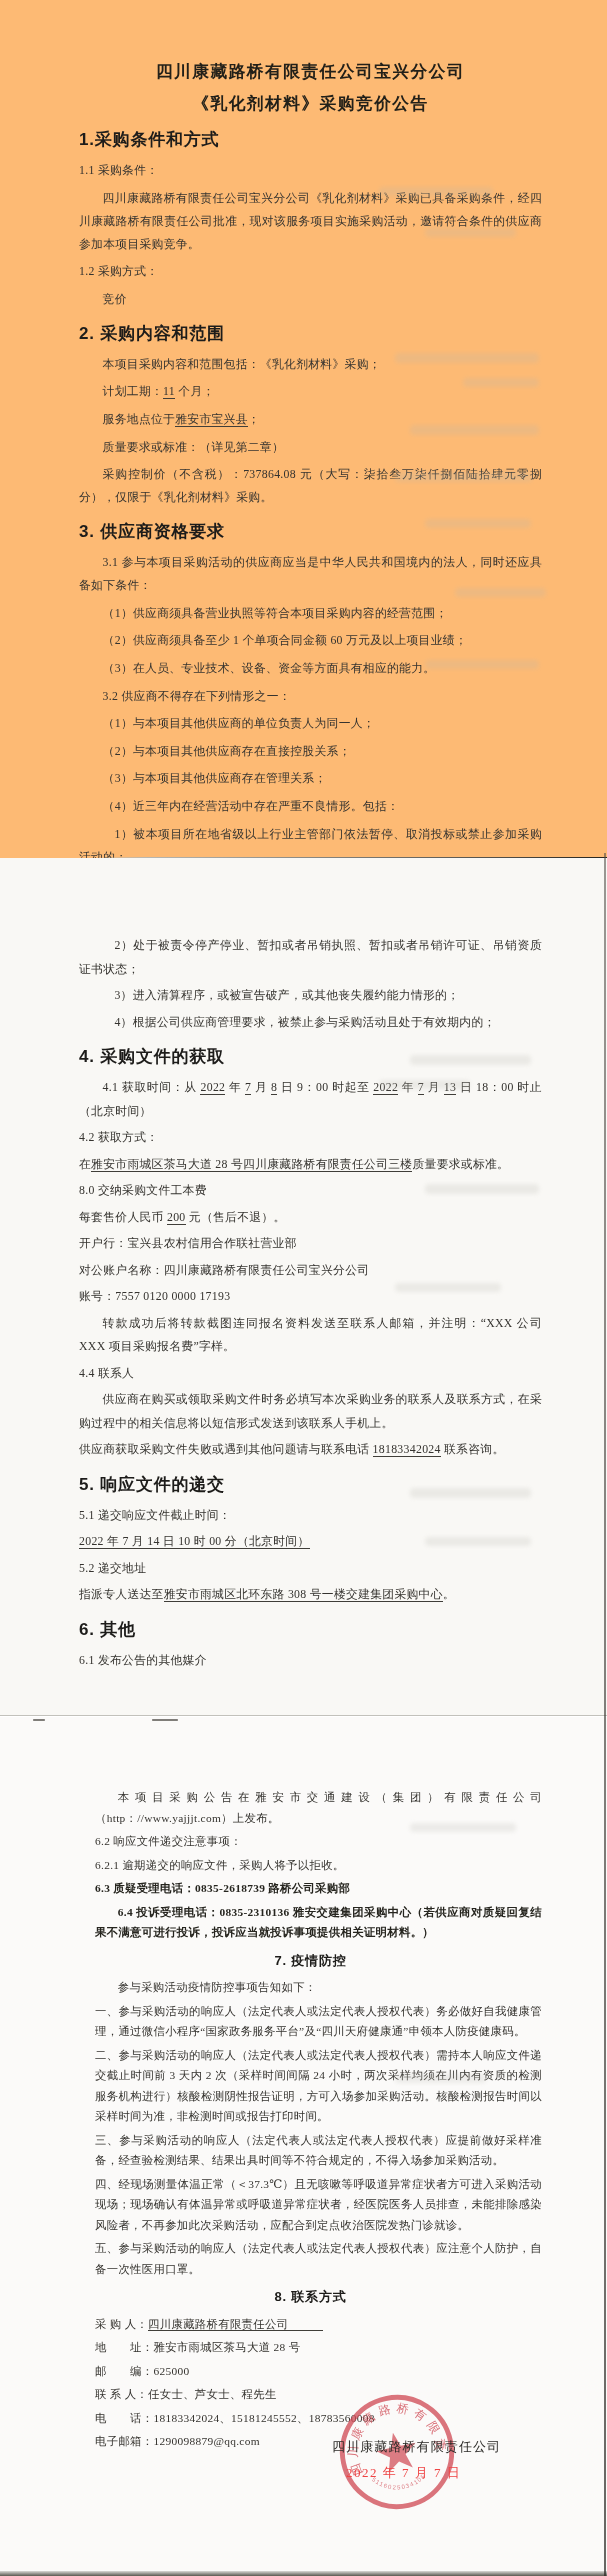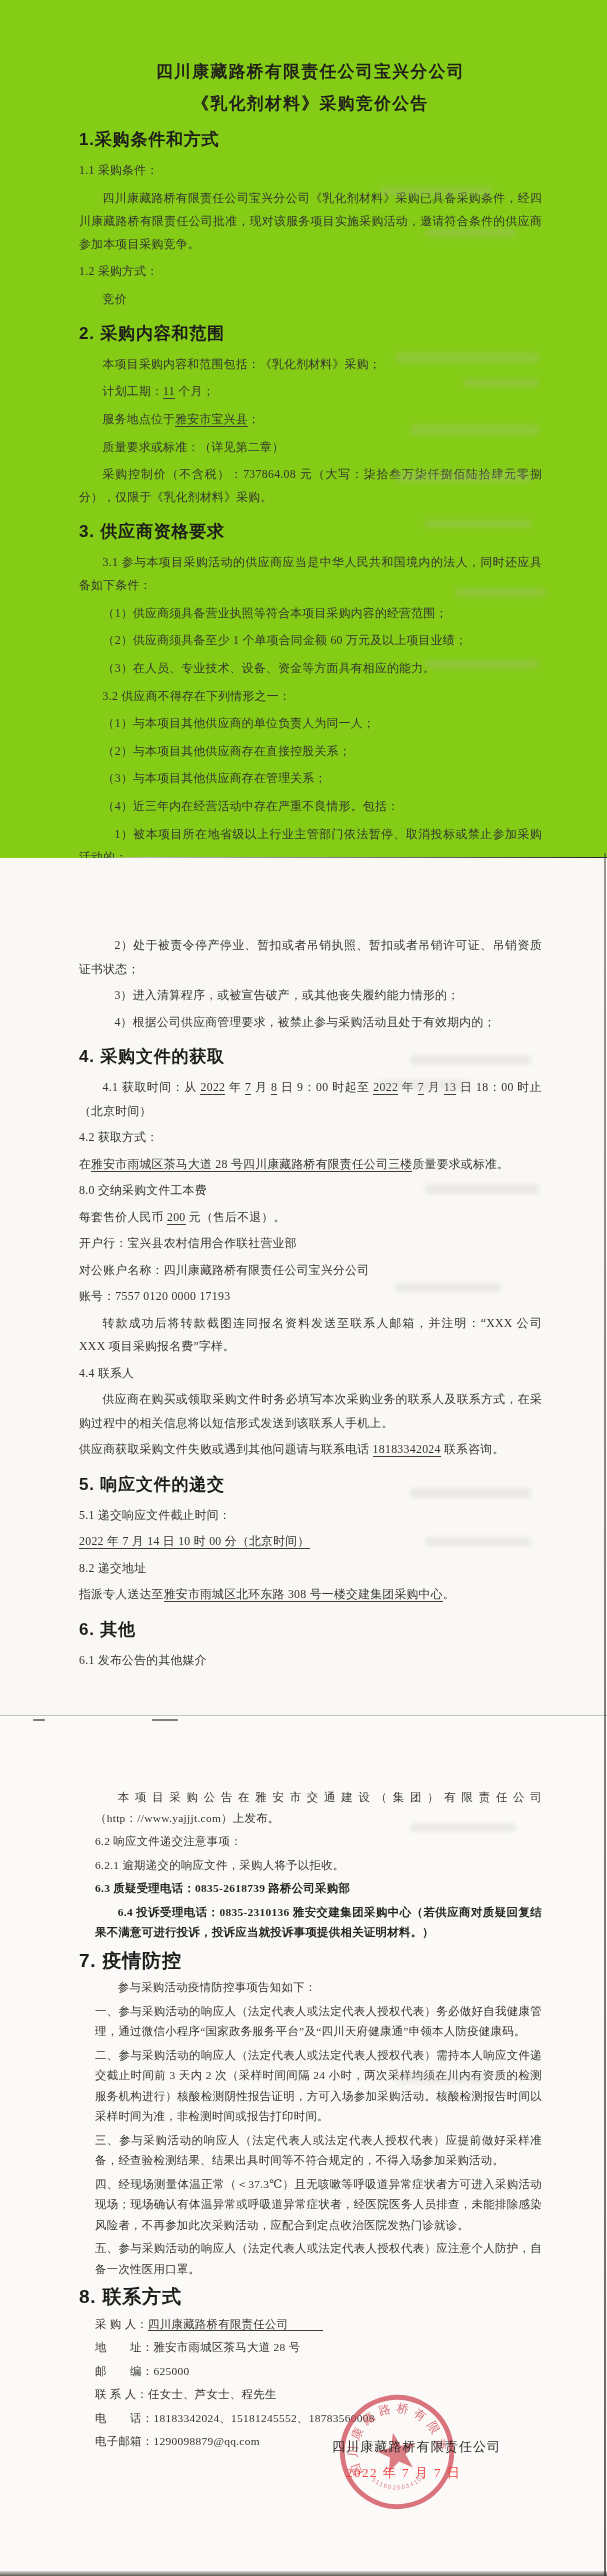--- a/index.html
+++ b/index.html
@@ -1,27 +1,27 @@
 <!DOCTYPE html>
 <html lang="zh" style="font-size:12px"><head>
 <meta charset="utf-8">
 <style>
   html,body{margin:0;padding:0;background:#ffffff;}
   .scan{position:relative;width:607px;height:2576px;background:#fff;overflow:hidden;
         font-family:"Liberation Serif","DejaVu Serif",serif;color:#35332f;}
   .page{position:absolute;left:0;width:607px;box-sizing:border-box;}
-  .pg1{top:0;height:858px;background:#84cc16;padding:59px 65px 0 79px;}
+  .pg1{top:0;height:858px;background:#fdba74;padding:59px 65px 0 79px;}
   .pg2{top:858px;height:858px;background:#f9f8f5;padding:76px 65px 0 79px;}
   .pg3{top:1717px;height:859px;background:#fbfaf9;padding:70px 65px 0 79px;}
   .title{font-family:"Liberation Sans","DejaVu Sans",sans-serif;font-weight:bold;
          font-size:16.7px;line-height:26px;text-align:center;color:#222019;letter-spacing:1.5px;}
   .t1{margin:0 0 6px 0;} .t2{margin:0 0 10.6px 0;}
   .h{font-family:"Liberation Sans","DejaVu Sans",sans-serif;font-weight:bold;color:#1d1c1a;
      font-size:17px;line-height:20px;margin:13px 0 9px 0;letter-spacing:0.8px;}
-  .pg3 .h{font-size:19px;line-height:18px;margin:9px 0 7.6px 0;}
+  .pg3 .h{font-size:13px;line-height:18px;margin:9px 0 7.6px 0;text-align:center;}
   p{margin:0 0 4.6px 0;font-size:11.8px;line-height:23px;text-align:justify;letter-spacing:0.3px;}
   .pg2 p{line-height:23.5px;margin:0 0 3px 0;}
   .pg3 p{font-size:11.4px;line-height:20.5px;margin:0 0 3px 16px;}
   .ind{text-indent:2em;}
   .li{margin-left:2em;}
   .li2{text-indent:3em;}
   .b{font-weight:bold;color:#26251f;}
   .u, span.u{border-bottom:0.9px solid #403e39;}
   .contact-row{margin-left:2em;font-size:11.4px;line-height:21px;margin-bottom:1.5px;}
   .sep1{position:absolute;left:0;right:0;bottom:0;height:1.5px;
@@ -98,21 +98,21 @@
     <p>对公账户名称：四川康藏路桥有限责任公司宝兴分公司</p>
     <p>账号：7557 0120 0000 17193</p>
     <p class="ind">转款成功后将转款截图连同报名资料发送至联系人邮箱，并注明：“XXX 公司 XXX 项目采购报名费”字样。</p>
     <p class="li">4.4 联系人</p>
     <p class="ind">供应商在购买或领取采购文件时务必填写本次采购业务的联系人及联系方式，在采购过程中的相关信息将以短信形式发送到该联系人手机上。</p>
     <p><span>供应商获取采购文件失败或遇到其他问题请与联系电话 </span><span class="u">18183342024</span><span> 联系咨询。</span></p>
 
     <div class="h">5. 响应文件的递交</div>
     <p class="li">5.1 递交响应文件截止时间：</p>
     <p><span class="u">2022 年 7 月 14 日 10 时 00 分（北京时间）</span></p>
-    <p class="li">8.2 递交地址</p>
+    <p class="li">5.2 递交地址</p>
     <p><span>指派专人送达至</span><span class="u">雅安市雨城区北环东路 308 号一楼交建集团采购中心</span><span>。</span></p>
 
     <div class="h">6. 其他</div>
     <p class="li">6.1 发布公告的其他媒介</p>
 
     <div class="bleed" style="left:410px;top:197px;width:121px;height:10px;"></div>
     <div class="bleed" style="left:379px;top:222px;width:91px;height:9px;"></div>
     <div class="bleed" style="left:425px;top:326px;width:114px;height:10px;"></div>
     <div class="bleed" style="left:395px;top:425px;width:106px;height:9px;"></div>
     <div class="bleed" style="left:410px;top:630px;width:121px;height:10px;"></div>

